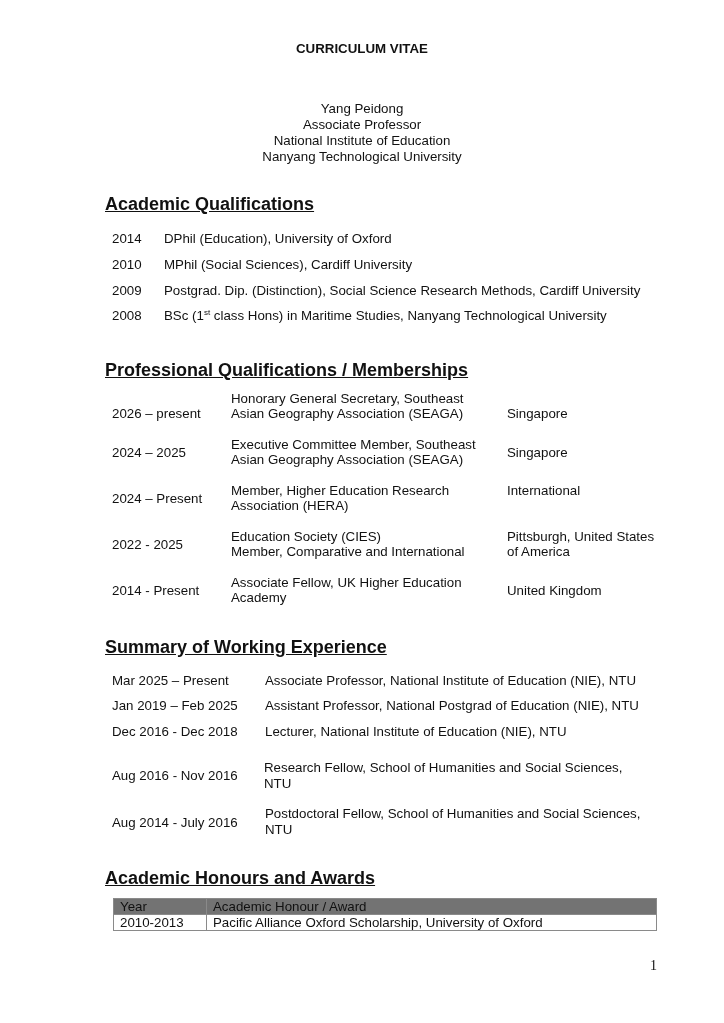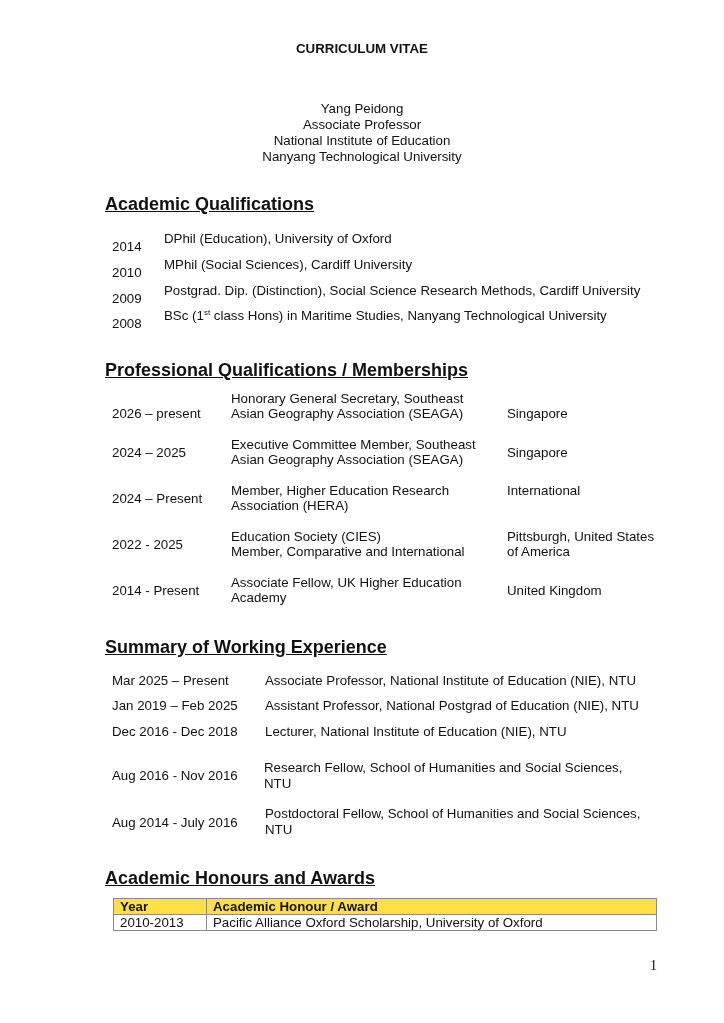--- a/index.html
+++ b/index.html
@@ -3,32 +3,32 @@
   <meta charset="utf-8">
   <style>
     html, body { margin: 0; padding: 0; background: #ffffff; }
     body { width: 724px; height: 1023px; position: relative; overflow: hidden;
            font-family: "Liberation Sans", sans-serif; color: #111; font-size: 13.3px; }
     .abs { position: absolute; }
     .center { left: 0; width: 724px; text-align: center; }
     .title { font-weight: bold; font-size: 13.3px; }
     .hl { line-height: 16px; }
     .section-h { left: 105px; font-weight: bold; text-decoration: underline; font-size: 18px; }
-    .aq-year { left: 112px; margin-top: 8px; }
+    .aq-year { left: 112px; }
     .aq-desc { left: 164px; }
     .pq-year { left: 112px; }
     .pq-desc { left: 231px; line-height: 15px; }
     .pq-loc { left: 507px; line-height: 15px; }
     .we-date { left: 112px; }
     .we-desc { left: 265px; line-height: 16px; }
     sup { font-size: 8px; vertical-align: super; line-height: 0; }
     table.awards { position: absolute; left: 113px; top: 898px; width: 544px;
                    border-collapse: collapse; font-size: 13.3px; }
     table.awards th, table.awards td { border: 1px solid #8a8a8a; padding: 0 6px; height: 15px; line-height: 15px; text-align: left; }
-    table.awards th { background: #fde047; font-weight: bold; }
+    table.awards th { background: #737373; font-weight: normal; }
     table.awards .c1 { width: 80px; }
     .pagenum { left: 650px; top: 958px; font-family: "Liberation Serif", serif; font-size: 14px; }
   </style>
 </head>
 <body>
 
 <div class="abs center title" style="top:41px;">CURRICULUM VITAE</div>
 <div class="abs center hl" style="top:101px;">Yang Peidong</div>
 <div class="abs center hl" style="top:117px;text-align:center;">Associate Professor</div>
 <div class="abs center hl" style="top:133px;">National Institute of Education</div>

